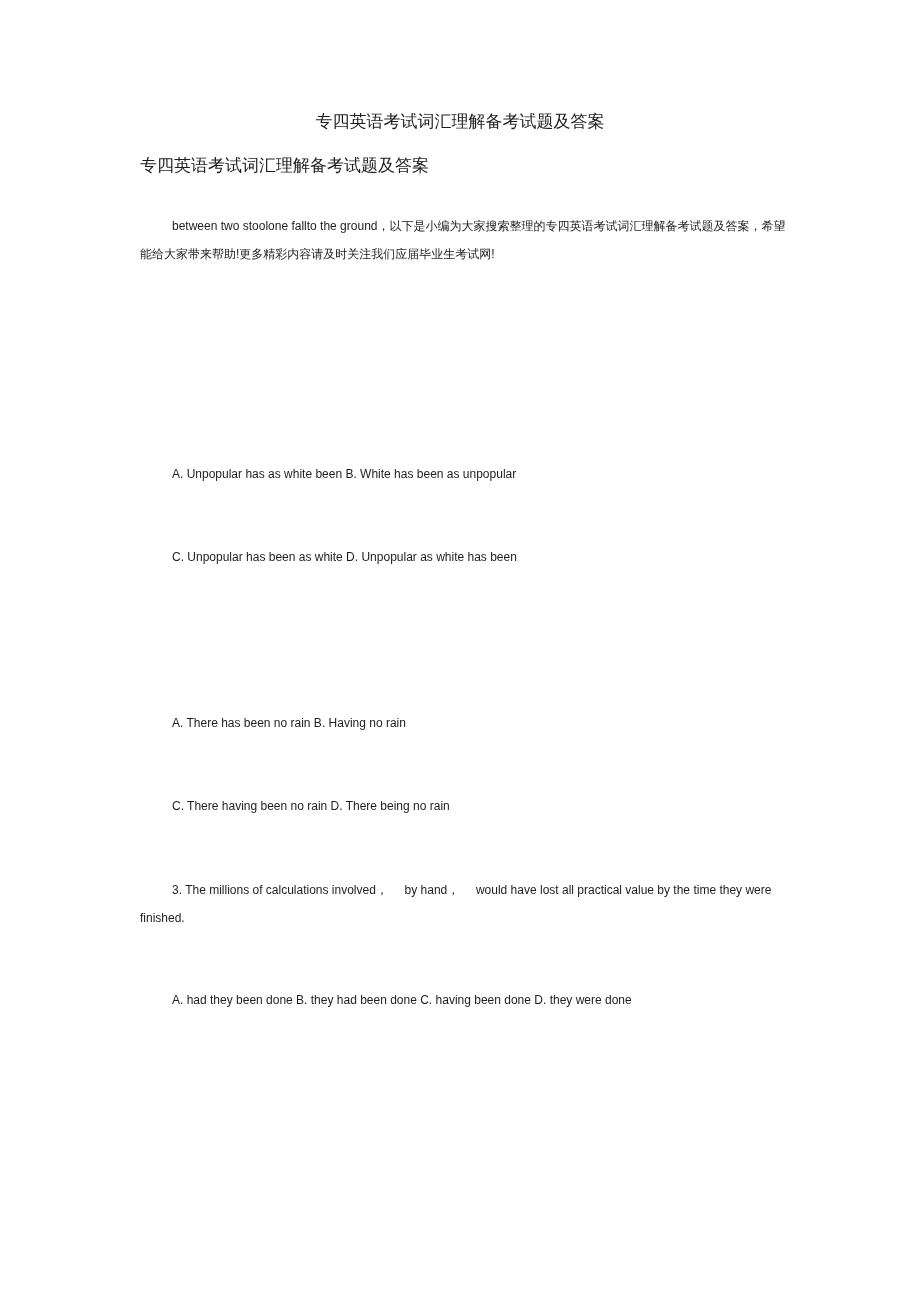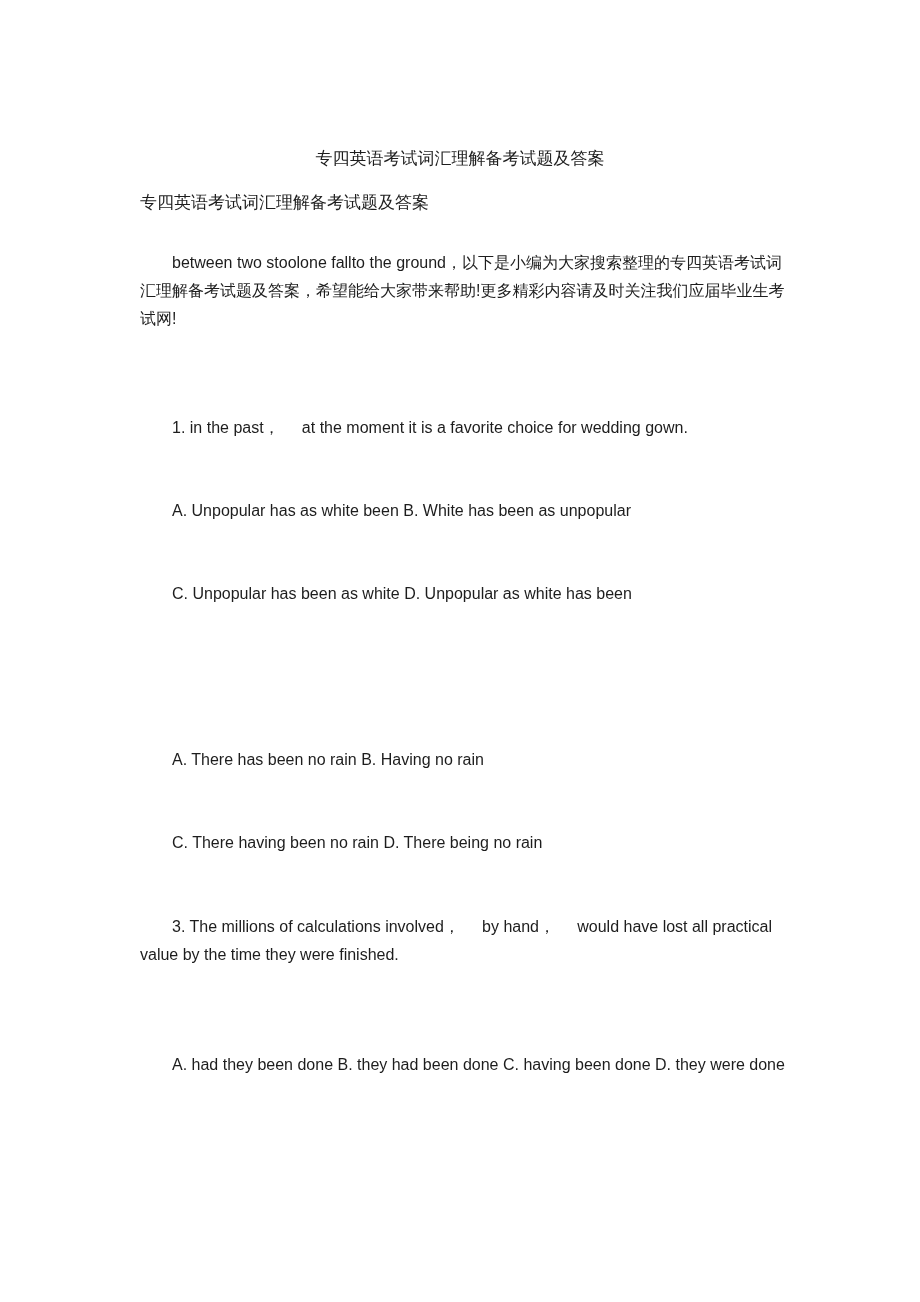--- a/index.html
+++ b/index.html
@@ -6,41 +6,40 @@
     margin: 0;
     padding: 0;
     background: #ffffff;
   }
   .page {
     position: relative;
     width: 920px;
     height: 1218px;
     background: #ffffff;
     overflow: hidden;
-    margin-top: 37px;
   }
   .doc-title {
     position: absolute;
     top: 110px;
     left: 0;
     width: 920px;
     margin: 0;
     text-align: center;
     font-family: "Liberation Serif", "DejaVu Serif", serif;
     font-size: 17px;
     font-weight: 500;
     line-height: 24px;
     color: #1d1d1d;
   }
   .line {
     position: absolute;
     left: 140px;
     width: 648px;
     font-family: "Liberation Sans", "DejaVu Sans", sans-serif;
-    font-size: 16px;
+    font-size: 12px;
     line-height: 22px;
     color: #1d1d1d;
     white-space: pre-wrap;
   }
   .serif {
     font-family: "Liberation Serif", "DejaVu Serif", serif;
     font-size: 17px;
   }
   .indent {
     text-indent: 32px;
@@ -60,32 +59,31 @@
 <body>
 
 <div class="page" style="background: rgb(255, 255, 255);">
 
   <h1 class="doc-title">专四英语考试词汇理解备考试题及答案</h1>
 
   <div class="line serif" style="top:155px;">专四英语考试词汇理解备考试题及答案</div>
 
   <div class="line indent multiline" style="top:212px;">between two stoolone fallto the ground，以下是小编为大家搜索整理的专四英语考试词汇理解备考试题及答案，希望能给大家带来帮助!更多精彩内容请及时关注我们应届毕业生考试网!</div>
 
-  <div class="line indent" style="top:380px;">1. in the past，     at the moment it is a favorite choice for wedding gown.</div>
 
   <div class="line indent" style="top:546px;">C. Unpopular has been as white D. Unpopular as white has been</div>
 
   <div class="line indent" style="top:463px;">A. Unpopular has as white been B. White has been as unpopular</div>
 
 
   <div class="line indent" style="top:712px;">A. There has been no rain B. Having no rain</div>
 
   <div class="line indent" style="top:795px;">C. There having been no rain D. There being no rain</div>
 
   <div class="line indent multiline" style="top:876px;">3. The millions of calculations involved，     by hand，     would have lost all practical value by the time they were finished.</div>
 
-  <div class="line indent" style="top:1017px;">A. had they been done B. they had been done C. having been done D. they were done</div>
+  <div class="line indent" style="top:989px;">A. had they been done B. they had been done C. having been done D. they were done</div>
 
 
 
   <div class="accent-bar" style="background: rgb(74, 134, 200);"></div>
 
 </div>
 
 </body></html>

